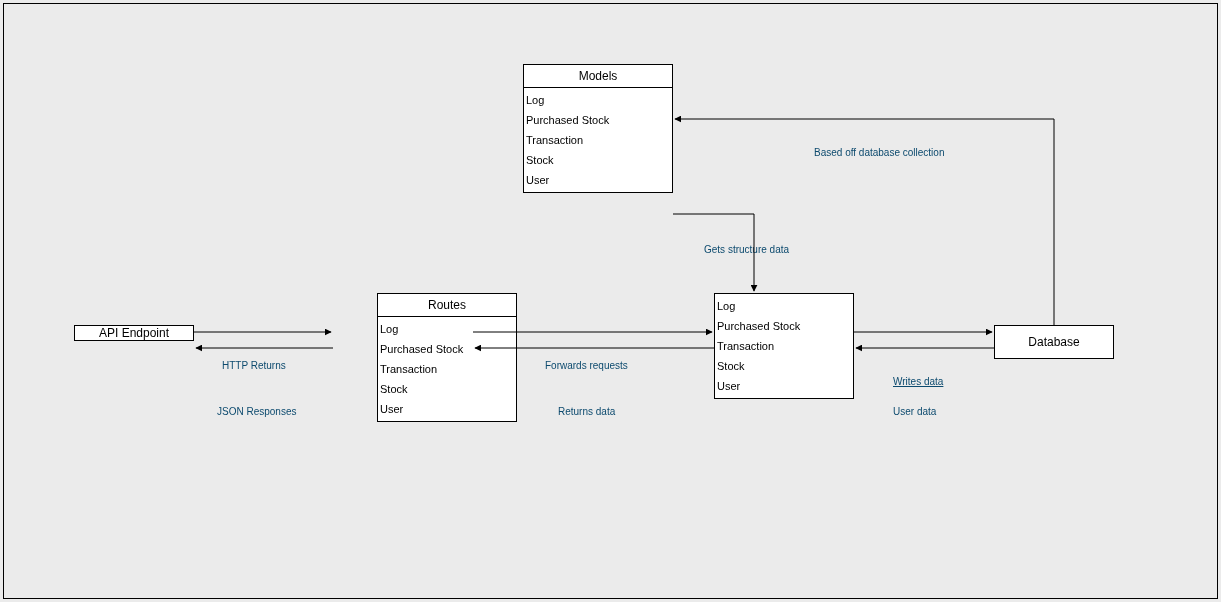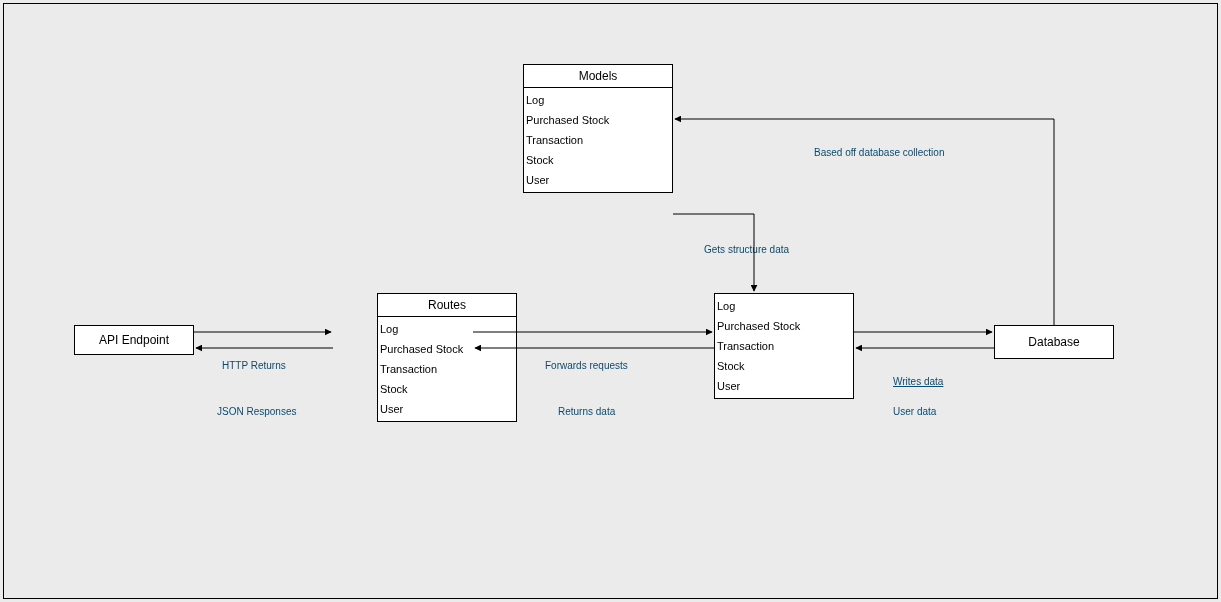--- a/index.html
+++ b/index.html
@@ -59,21 +59,21 @@
     width: 1215px;
     height: 596px;
     pointer-events: none;
   }
 </style>
 </head>
 <body>
 
 <div class="canvas">
 
-  <div class="node node-simple" style="left:70px; top:321px; width:120px; height:30px;">
+  <div class="node node-simple" style="left:70px; top:321px; width:120px; height:16px;">
     <span>API Endpoint</span>
   </div>
 
   <div class="node" style="left:329px; top:289px; width:140px;margin-left:44px;">
     <div class="node-title">Routes</div>
     <div class="node-list">
       <div class="node-list-item">Log</div>
       <div class="node-list-item">Purchased Stock</div>
       <div class="node-list-item">Transaction</div>
       <div class="node-list-item">Stock</div>

